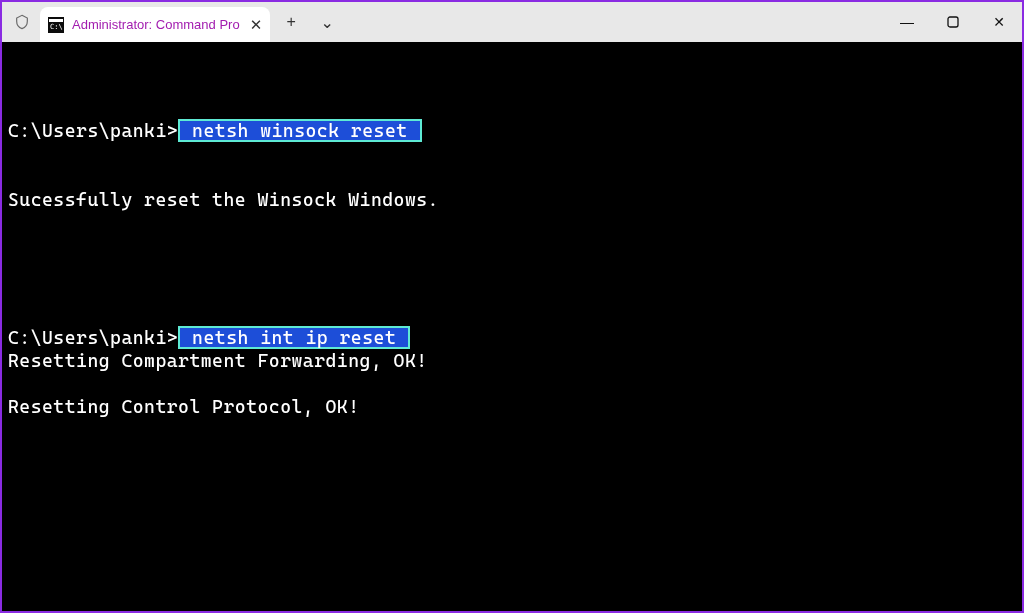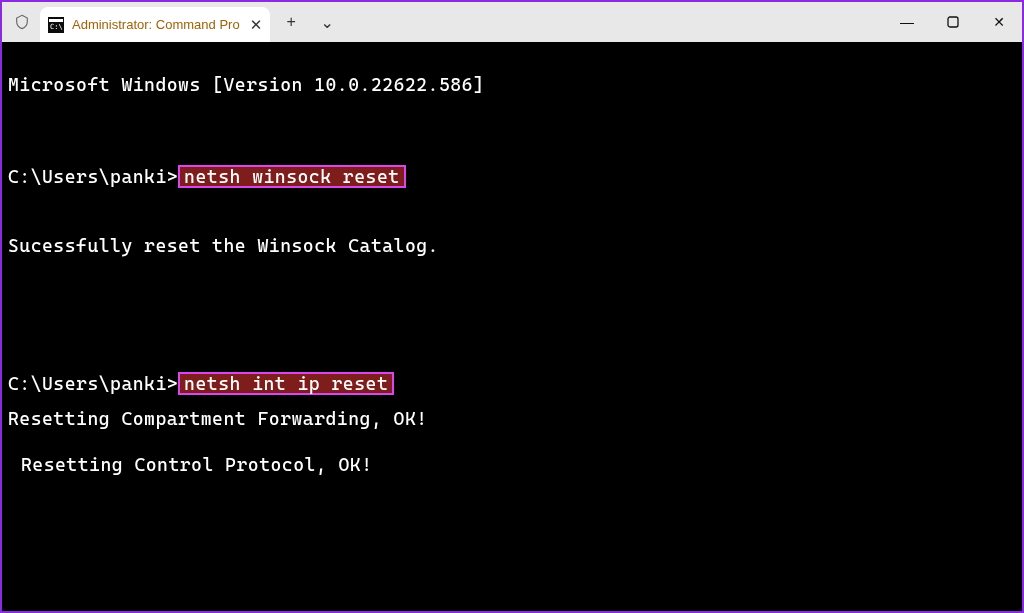--- a/index.html
+++ b/index.html
@@ -43,21 +43,21 @@
     color: #fff;
     font-family: monospace;
     font-size: 10px;
     display: flex;
     align-items: center;
     justify-content: center;
     margin-right: 8px;
   }
   .tab-title {
     font-size: 13px;
-    color: #a16207;
+    color: #a21caf;
     white-space: nowrap;
     overflow: hidden;
     text-overflow: clip;
     max-width: 190px;
   }
   .tab-close {
     margin-left: 10px;
     font-size: 15px;
     color: #333;
     cursor: pointer;
@@ -88,24 +88,24 @@
     color: #fff;
     height: calc(100% - 40px);
     padding: 8px 6px;
     font-family: "Cascadia Mono", Consolas, "Courier New", monospace;
     font-size: 18.5px;
     line-height: 23px;
     letter-spacing: 0.5px;
     white-space: pre;
   }
   .hl {
-    background: #7f1d1d;
+    background: #1d4ed8;
     color: #fff;
-    padding: 0 4px;
-    border: 2px solid #d946ef;
+    padding: 0 12px;
+    border: 2px solid #5eead4;
     display: inline-block;
     line-height: 19px;
   }
   .blank { height: 23px; }
 </style>
 </head>
 <body>
 
 <div class="titlebar">
   <svg class="shield" viewBox="0 0 24 24">
@@ -132,30 +132,29 @@
     <div class="winbtn">
       <svg width="12" height="12" viewBox="0 0 12 12">
           <rect x="1" y="1" width="10" height="10" rx="2" fill="none" stroke="#111" stroke-width="1.3"></rect>
         </svg>
     </div>
     <div class="winbtn">✕</div>
   </div>
 </div>
 
 <div class="terminal">
-<span style="display: block;">Microsoft Windows [Version 10.0.22622.586]</span>
 <div class="blank"></div>
 <span>C:\Users\panki&gt;</span><span class="hl">netsh winsock reset</span>
 <div class="blank"></div>
-<span style="display: block;">Sucessfully reset the Winsock Catalog.</span>
+<span style="display: block;">Sucessfully reset the Winsock Windows.</span>
 <div class="blank"></div>
 <div class="blank"></div>
 <span>C:\Users\panki&gt;</span><span class="hl">netsh int ip reset</span>
-<span style="display: block; margin-top: 12px;">Resetting Compartment Forwarding, OK!</span>
-<span style="display: block; margin-left: 13px;">Resetting Control Protocol, OK!</span>
+<span style="display: block;">Resetting Compartment Forwarding, OK!</span>
+<span style="display: block;">Resetting Control Protocol, OK!</span>
 
 
 
 
 
 
 
 
 
 

